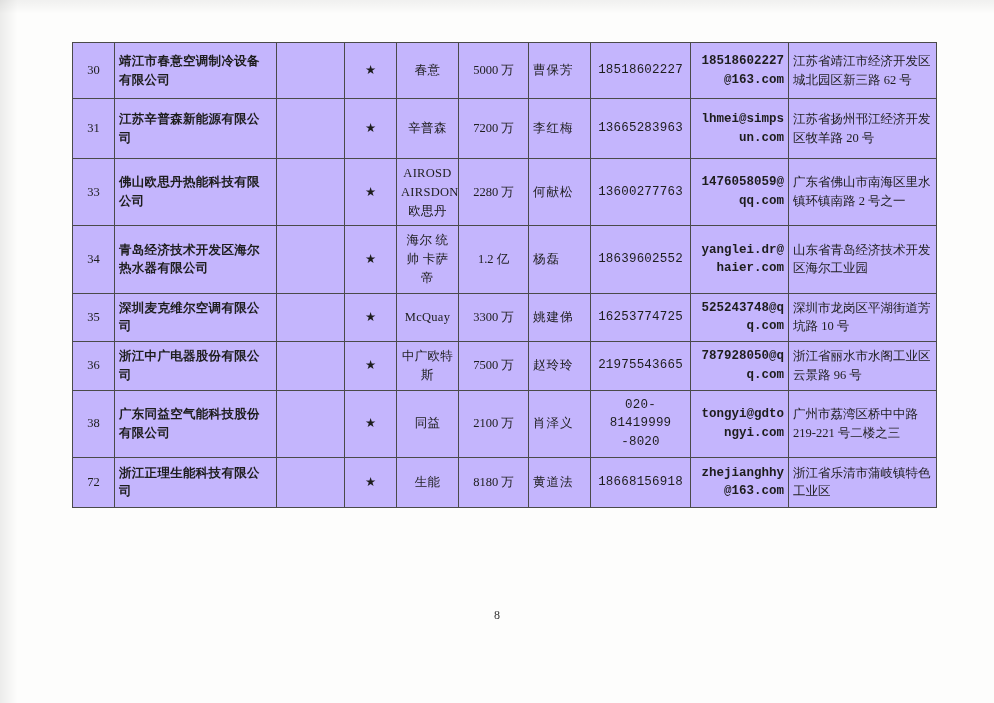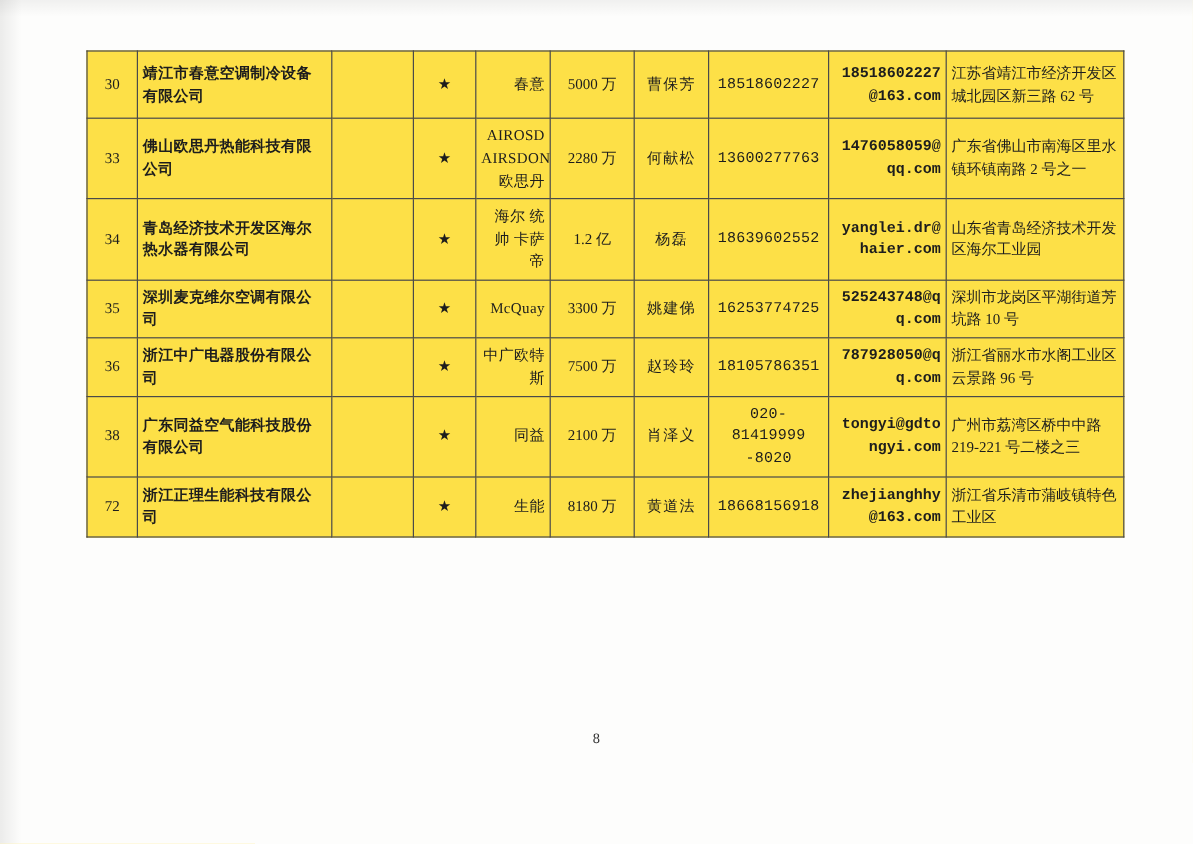--- a/index.html
+++ b/index.html
@@ -23,21 +23,21 @@
   .sheet {
     position: absolute;
     left: 72px;
     top: 42px;
     width: 864px;
   }
   table.doc-table {
     border-collapse: collapse;
     width: 864px;
     table-layout: fixed;
-    background: #fde047;
+    background: #c4b5fd;
   }
   table.doc-table td {
     border: 1px solid #4a4a4a;
     vertical-align: middle;
     padding: 5px 4px;
     font-size: 12.5px;
     line-height: 1.5;
     color: #1d1d1d;
   }
   
@@ -62,30 +62,30 @@
     letter-spacing: 0.3px;
     font-weight: bold;
   }
   .blank { }
   .star {
     text-align: center;
     font-size: 13px;
     color: #111;
   }
   .brand {
-    text-align: right;
+    text-align: center;
     letter-spacing: 0.3px;
   }
   .cap {
     text-align: center;
     white-space: nowrap;
     margin-left: 24px;
   }
   .person {
-    text-align: center;
+    text-align: left;
     letter-spacing: 1px;
   }
   .phone {
     text-align: center;
     font-family: "Liberation Mono", "DejaVu Sans Mono", monospace;
     font-size: 11.5px;
     letter-spacing: 0.2px;
     line-height: 1.45;
     margin-left: 47px;
   }
@@ -158,20 +158,32 @@
           <td class="blank"></td>
           <td class="star">★</td>
           <td class="brand">春意</td>
           <td class="cap">5000 万</td>
           <td class="person">曹保芳</td>
           <td class="phone">18518602227</td>
           <td class="email">18518602227@163.com</td>
           <td class="addr">江苏省靖江市经济开发区城北园区新三路 62 号</td>
         </tr>
 
+        <tr style="height:60px;">
+          <td class="idx">31</td>
+          <td class="name">江苏辛普森新能源有限公司</td>
+          <td class="blank"></td>
+          <td class="star">★</td>
+          <td class="brand">辛普森</td>
+          <td class="cap">7200 万</td>
+          <td class="person">李红梅</td>
+          <td class="phone">13665283963</td>
+          <td class="email">lhmei@simpsun.com</td>
+          <td class="addr">江苏省扬州邗江经济开发区牧羊路 20 号</td>
+        </tr>
 
 
         <tr style="height:64px;">
           <td class="idx">33</td>
           <td class="name">佛山欧思丹热能科技有限公司</td>
           <td class="blank"></td>
           <td class="star">★</td>
           <td class="brand">AIROSD AIRSDON 欧思丹</td>
           <td class="cap">2280 万</td>
           <td class="person">何献松</td>
@@ -207,21 +219,21 @@
         </tr>
 
         <tr style="height:48px;">
           <td class="idx">36</td>
           <td class="name">浙江中广电器股份有限公司</td>
           <td class="blank"></td>
           <td class="star">★</td>
           <td class="brand">中广欧特斯</td>
           <td class="cap">7500 万</td>
           <td class="person">赵玲玲</td>
-          <td class="phone">18105786351</td>
+          <td class="phone">21975543665</td>
           <td class="email">787928050@qq.com</td>
           <td class="addr">浙江省丽水市水阁工业区云景路 96 号</td>
         </tr>
 
 
         <tr style="height:50px;">
           <td class="idx">38</td>
           <td class="name">广东同益空气能科技股份有限公司</td>
           <td class="blank"></td>
           <td class="star">★</td>

